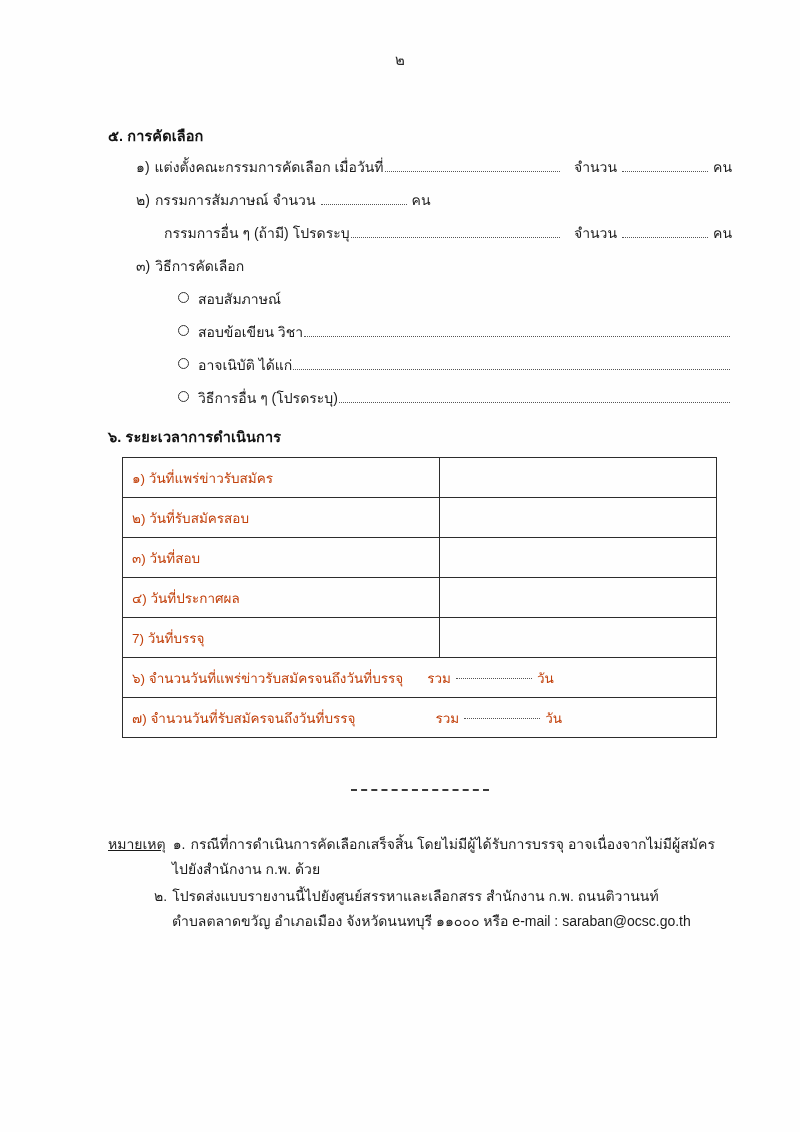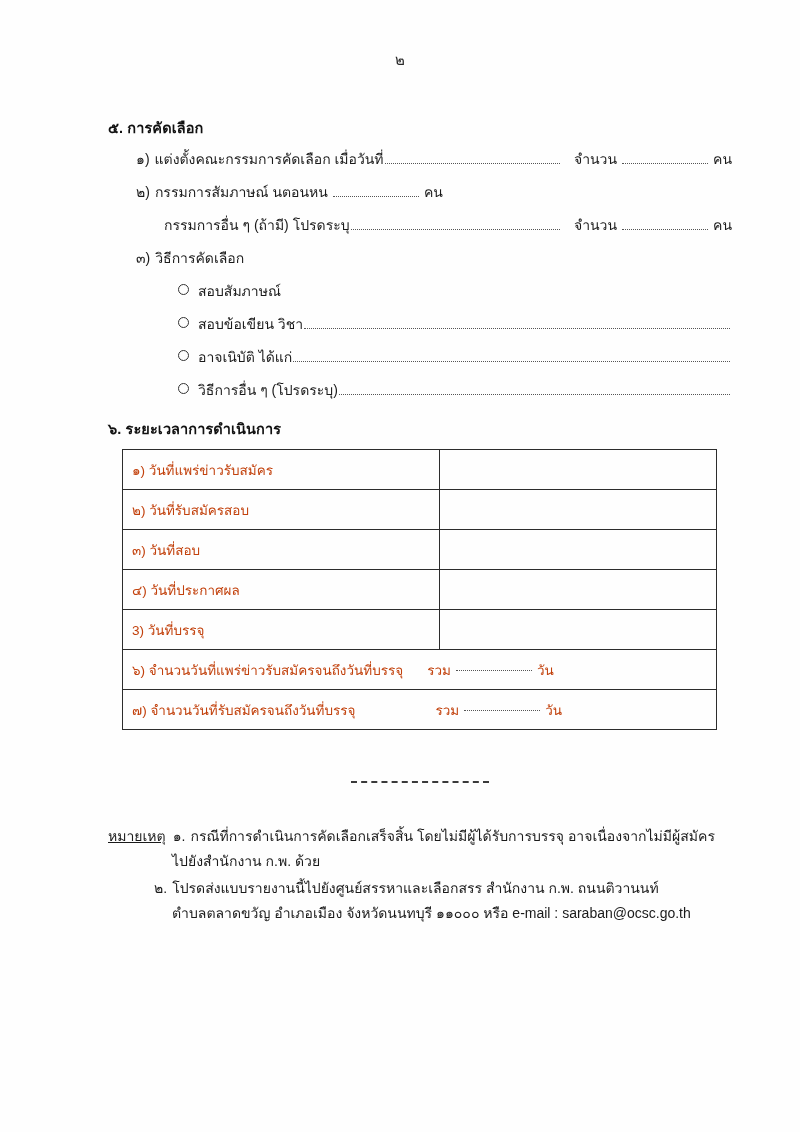--- a/index.html
+++ b/index.html
@@ -25,21 +25,21 @@
     top: 48px;
     left: 0;
     width: 800px;
     text-align: center;
     font-size: 15px;
     color: #2b2b2b;
   }
   .content {
     position: absolute;
     left: 108px;
-    top: 116px;
+    top: 124px;
     width: 624px;
   }
   .section-head {
     font-size: 14.5px;
     font-weight: bold;
     color: #111;
     margin: 0 0 9px 0;
     letter-spacing: 0.1px;
   }
   .section-block { margin-bottom: 16px; }
@@ -176,21 +176,21 @@
         <span class="lbl">๑)</span>
         <span class="lbl" style="padding-left:5px">แต่งตั้งคณะกรรมการคัดเลือก เมื่อวันที่</span>
         <span class="dots-fill"></span>
         <span class="tail">จำนวน</span>
         <span class="dots-fixed"></span>
         <span class="lbl">คน</span>
       </div>
 
       <div class="item-line indent-1">
         <span class="lbl">๒)</span>
-        <span class="lbl" style="padding-left:5px">กรรมการสัมภาษณ์ นตอนหน</span>
+        <span class="lbl" style="padding-left:5px">กรรมการสัมภาษณ์ จำนวน</span>
         <span class="dots-fixed"></span>
         <span class="lbl">คน</span>
       </div>
 
       <div class="item-line indent-2">
         <span class="lbl">กรรมการอื่น ๆ (ถ้ามี) โปรดระบุ</span>
         <span class="dots-fill"></span>
         <span class="tail">จำนวน</span>
         <span class="dots-fixed"></span>
         <span class="lbl">คน</span>
@@ -240,21 +240,21 @@
           </tr>
           <tr>
             <td class="col-label">๓) วันที่สอบ</td>
             <td class="col-value"></td>
           </tr>
           <tr>
             <td class="col-label">๔) วันที่ประกาศผล</td>
             <td class="col-value"></td>
           </tr>
           <tr>
-            <td class="col-label">3) วันที่บรรจุ</td>
+            <td class="col-label">7) วันที่บรรจุ</td>
             <td class="col-value"></td>
           </tr>
           <tr>
             <td class="sum-cell" colspan="2">
               <span class="sum-inner">
                 <span class="sum-text">๖) จำนวนวันที่แพร่ข่าวรับสมัครจนถึงวันที่บรรจุ</span>
                 <span class="sum-total">
                   <span>รวม</span><span class="dots-fixed-sm"></span><span>วัน</span>
                 </span>
               </span>

